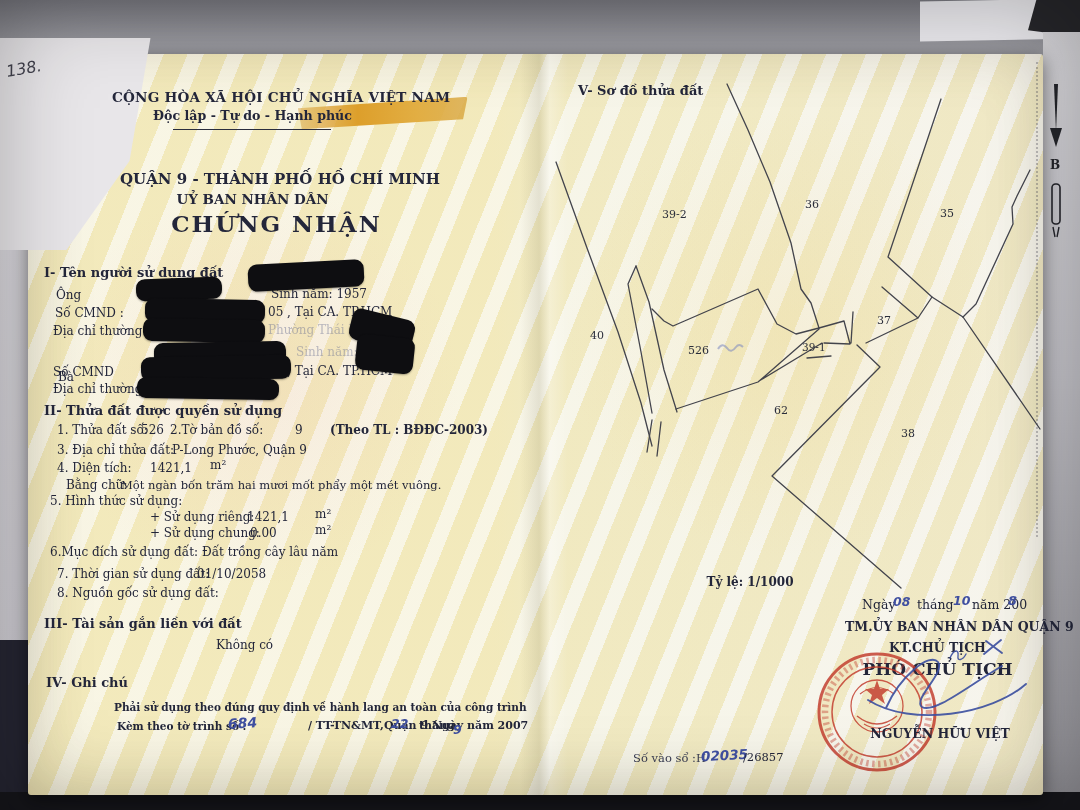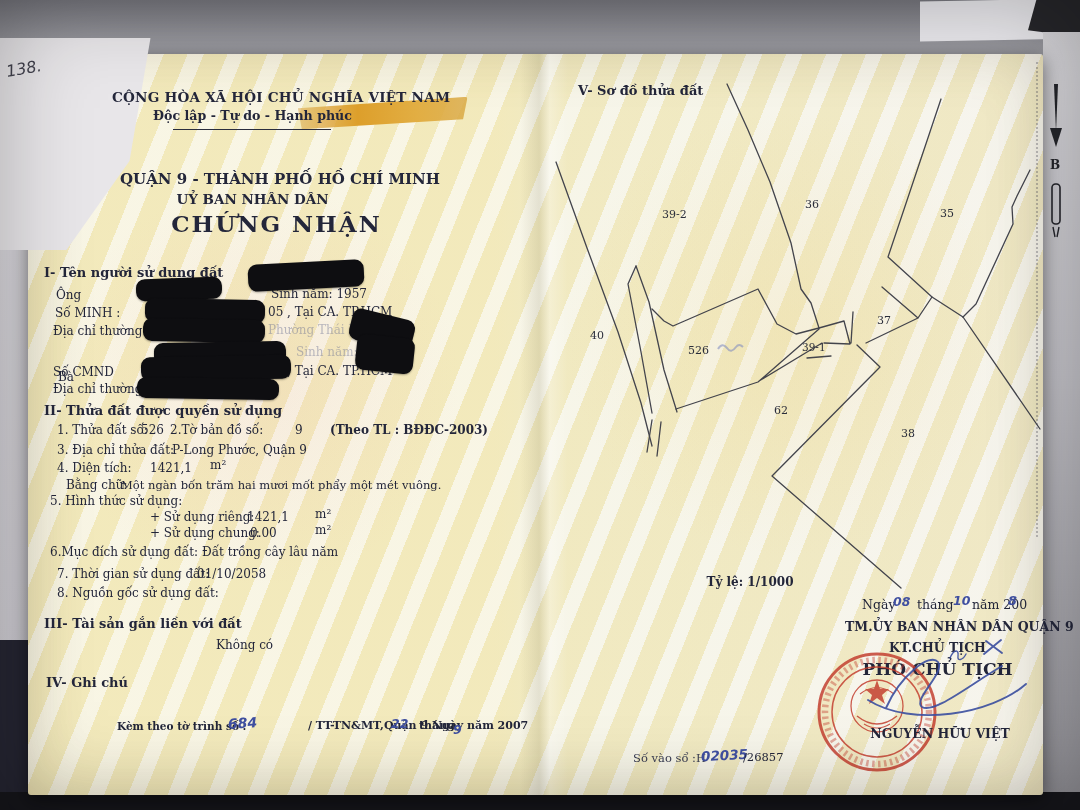--- a/index.html
+++ b/index.html
@@ -52,21 +52,21 @@
   <span class="t b c" style="left:112px;top:90px;width:280px;font-size:13.6px;letter-spacing:.2px;">CỘNG HÒA XÃ HỘI CHỦ NGHĨA VIỆT NAM</span>
   <span class="t b c" style="left:150px;top:109px;width:205px;font-size:12.6px;">Độc lập - Tự do - Hạnh phúc</span>
   <div class="rule" style="left:173px;top:129px;width:158px;"></div>
   <span class="t b c" style="left:150px;top:148px;width:205px;font-size:13.5px;margin-top:44px;">UỶ BAN NHÂN DÂN</span>
   <span class="t b c" style="left:120px;top:171px;width:265px;font-size:15px;">QUẬN 9 - THÀNH PHỐ HỒ CHÍ MINH</span>
   <span class="t b c" style="left:140px;top:211px;width:225px;font-size:23px;letter-spacing:2px;margin-left:24px;">CHỨNG NHẬN</span>
 
   <span class="t b" style="left:44px;top:266px;font-size:13px;">I- Tên người sử dụng đất</span>
   <span class="t" style="left:56px;top:289px;">Ông</span>
   <span class="t" style="left:271px;top:288px;">Sinh năm:  1957</span>
-  <span class="t" style="left:55px;top:307px;">Số MINH :</span>
+  <span class="t" style="left:55px;top:307px;">Số CMND :</span>
   <span class="t" style="left:268px;top:306px;">05  , Tại CA. TP.HCM</span>
   <span class="t" style="left:53px;top:325px;">Địa chỉ thường trú:</span>
   <span class="t faint" style="left:268px;top:324px;">Phường Thái Bình, Q</span>
   <span class="t" style="left:58px;top:347px;margin-top:24px;">Bà</span>
   <span class="t faint" style="left:296px;top:346px;">Sinh năm:  19</span>
   <span class="t" style="left:53px;top:366px;">Số CMND</span>
   <span class="t" style="left:287px;top:365px;">, Tại CA. TP.HCM</span>
   <span class="t" style="left:53px;top:383px;">Địa chỉ thường trú:</span>
 
   <div class="redact" style="left:136px;top:278px;width:86px;height:22px;transform:rotate(-2deg);"></div>
@@ -101,20 +101,21 @@
   <span class="t" style="left:315px;top:524px;">m²</span>
   <span class="t" style="left:50px;top:546px;">6.Mục đích sử dụng đất:</span>
   <span class="t" style="left:202px;top:546px;">Đất trồng cây lâu năm</span>
   <span class="t" style="left:57px;top:568px;">7. Thời gian sử dụng đất:</span>
   <span class="t" style="left:197px;top:568px;">01/10/2058</span>
   <span class="t" style="left:57px;top:587px;">8. Nguồn gốc sử dụng đất:</span>
 
   <span class="t b" style="left:44px;top:617px;font-size:13px;">III- Tài sản gắn liền với đất</span>
   <span class="t" style="left:216px;top:639px;">Không có</span>
   <span class="t b" style="left:46px;top:676px;font-size:13px;">IV- Ghi chú</span>
+  <span class="t b" style="left:114px;top:702px;font-size:10.5px;">Phải sử dụng theo đúng quy định về hành lang an toàn của công trình</span>
   <span class="t b" style="left:117px;top:721px;font-size:10.5px;">Kèm theo tờ trình số :</span>
   <span class="t hand" style="left:228px;top:716px;font-size:14px;transform:rotate(-4deg);">684</span>
   <span class="t b" style="left:260px;top:720px;font-size:11px;padding-left:48px;">/ TT-TN&amp;MT,Quận 9 Ngày</span>
   <span class="t hand" style="left:391px;top:717px;font-size:12.5px;">22</span>
   <span class="t b" style="left:419px;top:720px;font-size:11px;">tháng</span>
   <span class="t hand" style="left:453px;top:723px;font-size:12.5px;">9</span>
   <span class="t b" style="left:467px;top:720px;font-size:11px;">năm 2007</span>
 
   <span class="t b" style="left:578px;top:84px;font-size:13px;">V- Sơ đồ thửa đất</span>
 

